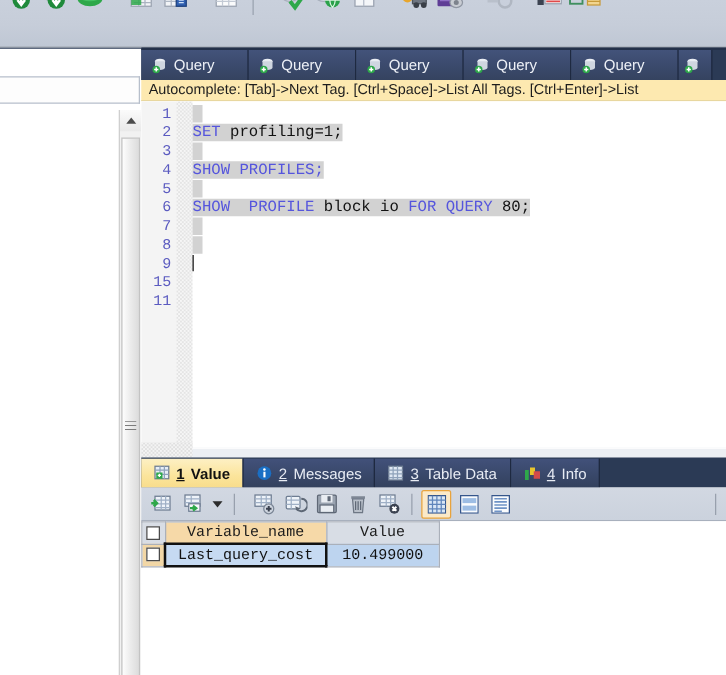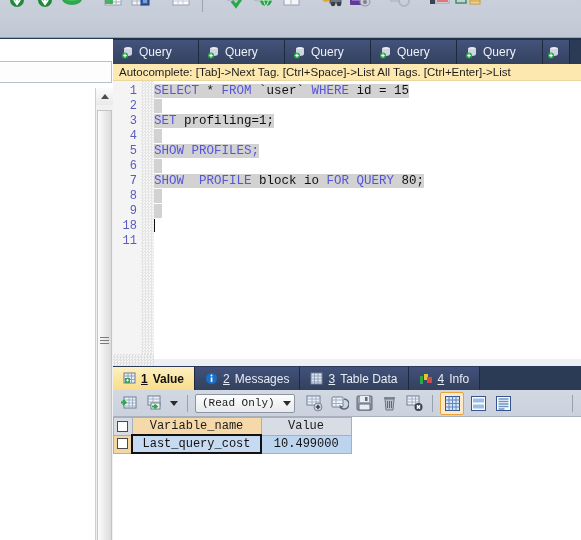--- a/index.html
+++ b/index.html
@@ -395,26 +395,25 @@
       <div class="gutter">
         <div>1</div>
         <div>2</div>
         <div>3</div>
         <div>4</div>
         <div>5</div>
         <div>6</div>
         <div>7</div>
         <div>8</div>
         <div>9</div>
-        <div>18</div>
+        <div>15</div>
         <div>11</div>
       </div>
       <div class="gutter-edge"></div>
       <div class="code" id="code-lines">
-          <div class="cline"><span class="seg"><span class="kw">SELECT</span><span class="pl"> * </span><span class="kw">FROM</span><span class="pl"> `user` </span><span class="kw">WHERE</span><span class="pl"> id = 15</span></span></div>
           <div class="cline"><span class="seg">&nbsp;</span></div>
           <div class="cline"><span class="seg"><span class="kw">SET</span><span class="pl"> profiling=1;</span></span></div>
           <div class="cline"><span class="seg">&nbsp;</span></div>
           <div class="cline"><span class="seg"><span class="kw">SHOW PROFILES;</span></span></div>
           <div class="cline"><span class="seg">&nbsp;</span></div>
           <div class="cline"><span class="seg"><span class="kw">SHOW  PROFILE</span><span class="pl"> block io </span><span class="kw">FOR QUERY</span><span class="pl"> 80;</span></span></div>
           <div class="cline"><span class="seg">&nbsp;</span></div>
           <div class="cline"><span class="seg">&nbsp;</span></div>
           <div class="cline"><span class="caret"></span></div>
         </div>
@@ -483,24 +482,20 @@
             <rect x="3" y="1" width="12" height="9" fill="#eef3f9" stroke="#6e7d92"></rect>
             <path d="M3 4h12M3 7h12M8 1v9" stroke="#9fb0c6"></path>
             <rect x="6" y="8" width="9" height="6" fill="#f6f8fb" stroke="#6e7d92"></rect>
             <path d="M7 11.5 L11 11.5 M9.4 9.5 L12 11.5 L9.4 13.5" stroke="#2ea84a" stroke-width="1.8" fill="none"></path>
           </svg>
       </div>
       <div class="rtb" style="width:12px;">
         <span class="caret-dn"></span>
       </div>
       <div class="rsep"></div>
-      <div class="ddl">
-        <span>(Read Only)</span>
-        <span class="caret-dn"></span>
-      </div>
       <div class="rtb" style="margin-left:5px;">
         <svg width="19" height="17" viewBox="0 0 19 17">
             <rect x="2" y="1" width="13" height="9" fill="#eef3f9" stroke="#6e7d92"></rect>
             <path d="M2 4h13M2 7h13M7 1v9M11 1v9" stroke="#9fb0c6"></path>
             <circle cx="13" cy="12" r="4" fill="#cfd6e0" stroke="#7b8696"></circle>
             <path d="M13 9.8v4.4M10.8 12h4.4" stroke="#3b4250" stroke-width="1.6"></path>
           </svg>
       </div>
       <div class="rtb">
         <svg width="19" height="17" viewBox="0 0 19 17">

